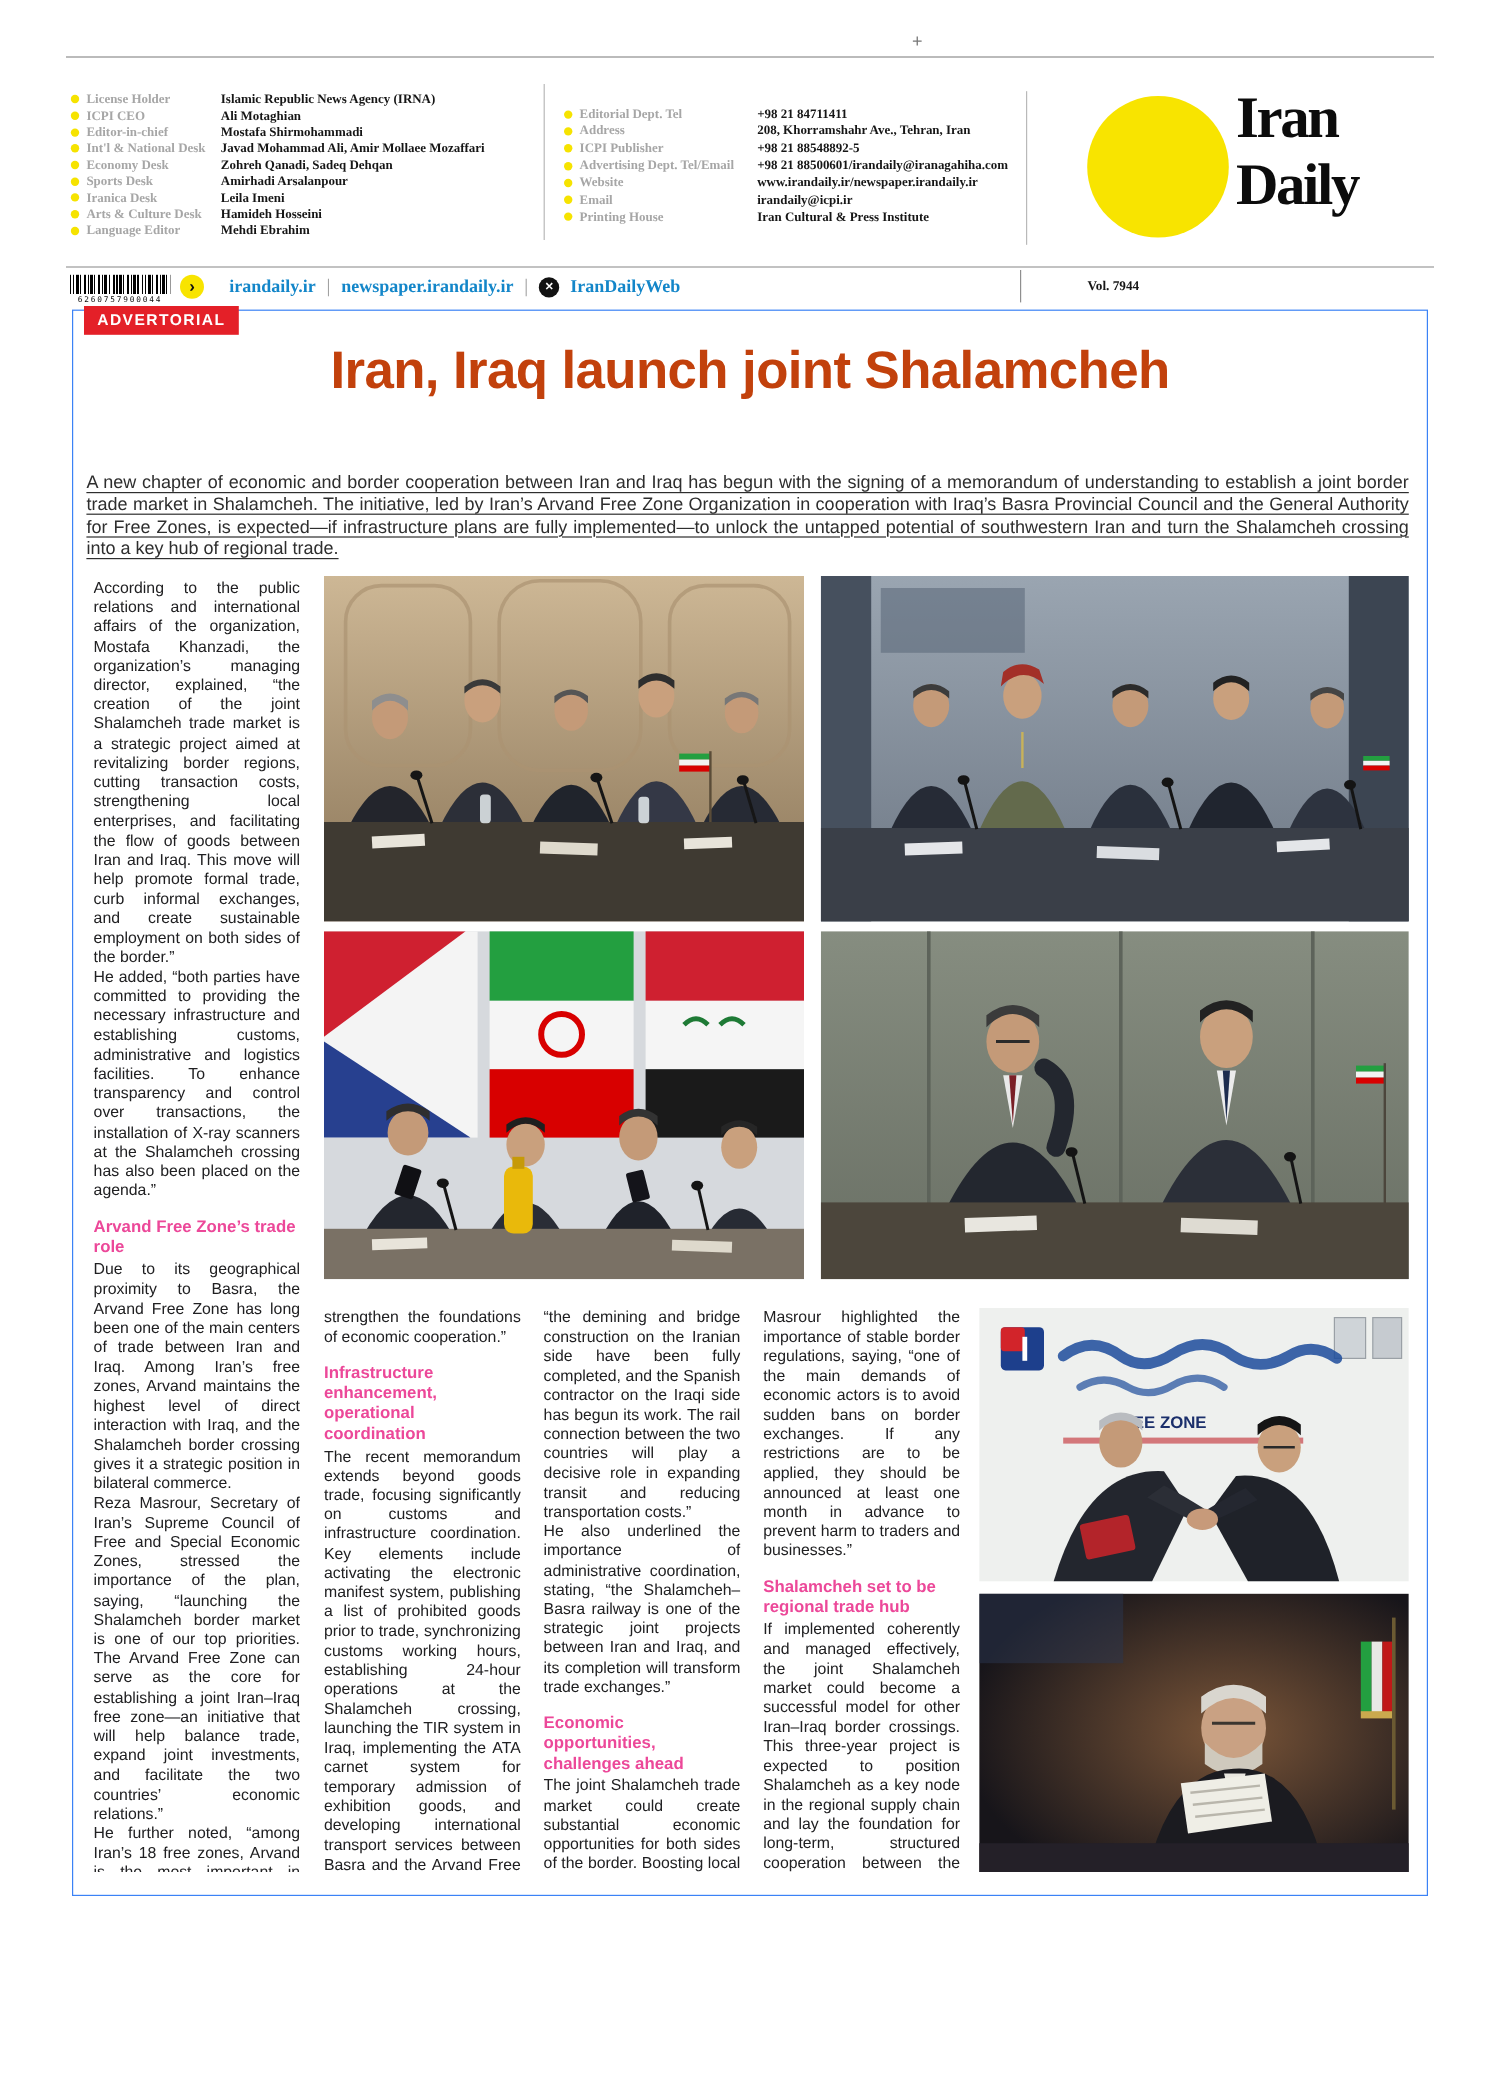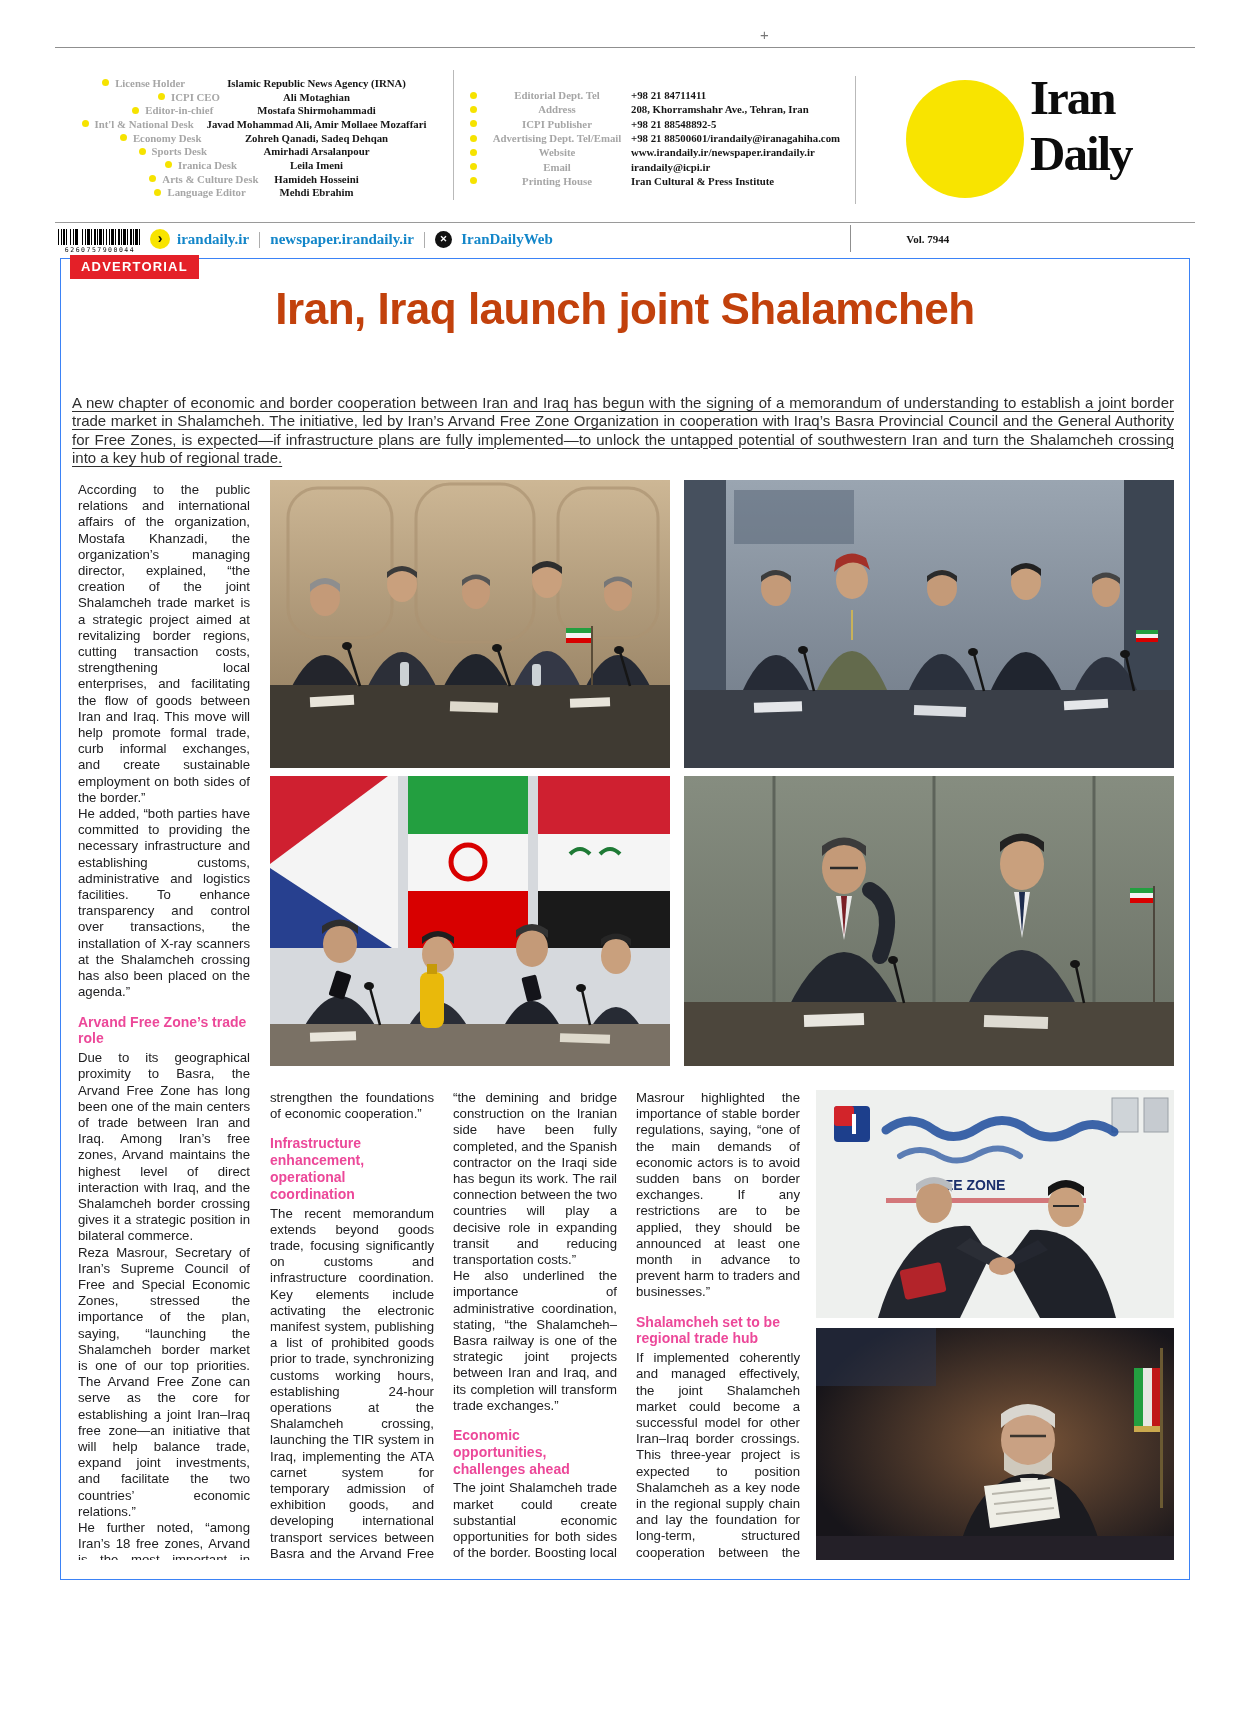--- a/index.html
+++ b/index.html
@@ -8,22 +8,22 @@
   .rule{position:absolute;height:1px;background:#8f8f8f;}
   .vrule{position:absolute;width:1px;background:#b9b9b9;}
 
   
   .crop-mark{position:absolute;color:#777;font-size:15px;}
   .crop-mark::before{content:"+";}
 
   
   .mlist{position:absolute;}
   .mrow{display:flex;align-items:center;}
-  .staff .mrow{height:13.7px;justify-content:center;}
-  .contact .mrow{height:14.3px;text-align:center;}
+  .staff .mrow{height:13.7px;}
+  .contact .mrow{height:14.3px;}
   .ydot{width:7px;height:7px;border-radius:50%;background:#f6e300;margin-right:6px;flex:none;}
   .mlabel{font:700 10.8px "Liberation Serif",serif;color:#a6a6a6;flex:none;}
   .staff .mlabel{width:112px;}
   .contact .mlabel{width:148px;}
   .mvalue{font:700 10.8px "Liberation Serif",serif;color:#161616;white-space:nowrap;}
 
   
   .logo-circle{position:absolute;width:118px;height:118px;border-radius:50%;background:#f8e400;}
   .logo-text{position:absolute;font:900 49px/56px "Liberation Serif",serif;color:#0c0c0c;letter-spacing:-2px;}
 
@@ -161,21 +161,21 @@
       <div>Iran</div>
       <div>Daily</div>
     </div>
   </div>
 
   <div class="rule" style="left:55px;top:222px;width:1140px;background:#9a9a9a;"></div>
 
   <div class="barcode" style="left:58px;top:229px;width:84px;height:16px;"></div>
   <div class="barcode-digits" style="left:52px;top:246px;width:96px;">6260757900044</div>
   <div class="arrow-circle" style="left:150px;top:229px;"></div>
-  <div class="linkbar" style="left:177px;top:229px;height:20px;">
+  <div class="linkbar" style="left:191px;top:229px;height:20px;">
     <span>irandaily.ir</span>
     <span class="sep">|</span>
     <span>newspaper.irandaily.ir</span>
     <span class="sep">|</span>
     <span class="x-icon"></span>
     <span>IranDailyWeb</span>
   </div>
   <div class="vrule" style="left:850px;top:225px;height:27px;background:#8f8f8f;"></div>
   <div class="issuebar" style="left:866px;top:233px;">
     <span>Vol. 7944</span>

